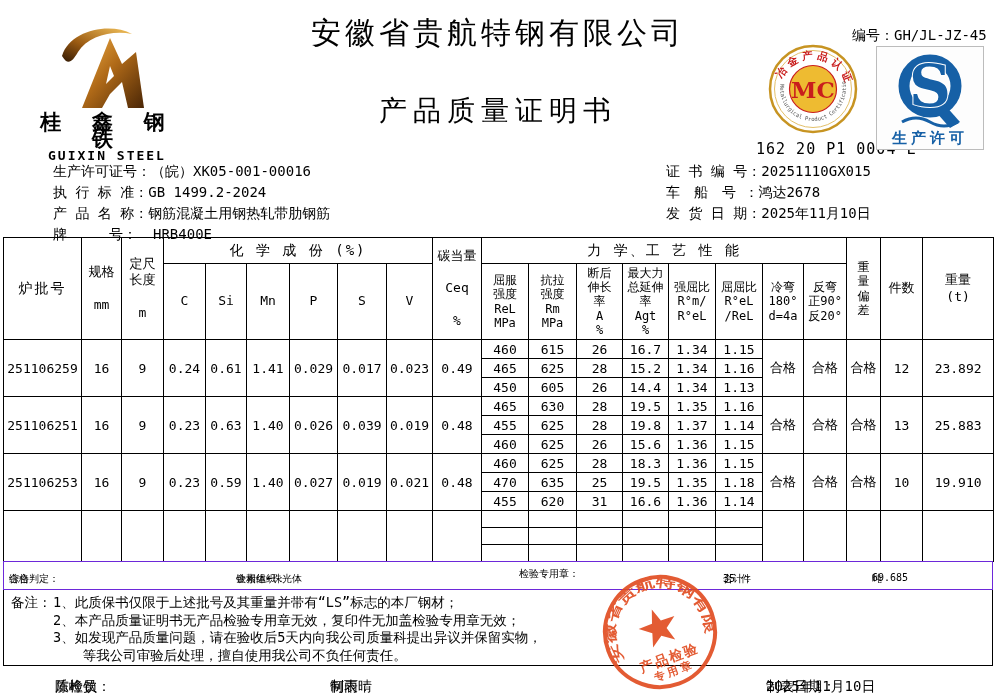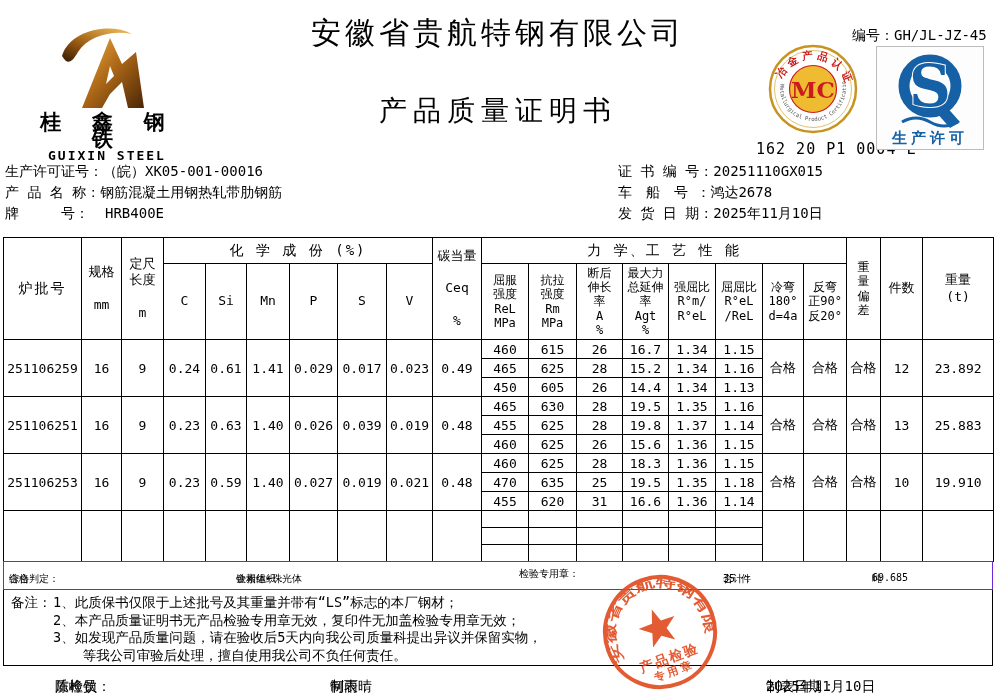--- a/index.html
+++ b/index.html
@@ -12,21 +12,21 @@
   .serial{position:absolute;top:27px;left:852px;font-size:14px;white-space:pre;}
   .logo{position:absolute;left:34px;top:22px;width:146px;text-align:center;}
   .logo-cn{font-size:21px;font-weight:bold;letter-spacing:9px;line-height:17px;}
   .logo-en{font-size:13px;font-weight:bold;letter-spacing:2px;line-height:15px;text-align:center;}
   .mc{position:absolute;left:768px;top:44px;}
   .mc-code{position:absolute;left:756px;top:140px;font-size:15px;letter-spacing:1px;}
   .qs{position:absolute;left:876px;top:46px;}
   
   .info-col{position:absolute;top:161px;font-size:14px;line-height:21px;}
   .ic1{left:5px;} .ic2{left:298px;} .ic3{left:618px;}
-  .iline{white-space:pre;height:21px;}
+  .iline{white-space:pre;height:21px;margin-left:48px;}
   .v-indent{padding-left:16px;}
   
   .sheet{position:absolute;left:3px;top:237px;width:990px;}
   table{border-collapse:collapse;table-layout:fixed;width:990px;}
   td,th{border:1px solid #000;text-align:center;vertical-align:middle;padding:0;font-weight:normal;overflow:hidden;}
   .hmain{font-size:14px;letter-spacing:2px;}
   .hcell{font-size:13px;white-space:pre-line;line-height:1.25;}
   .hsub{font-size:12px;white-space:pre-line;line-height:1.2;}
   .vert{font-size:12px;white-space:pre-line;line-height:1.2;}
   tbody td{font-size:13px;}
@@ -93,20 +93,21 @@
       <circle cx="54" cy="40" r="26" fill="none" stroke="#1660a6" stroke-width="11"></circle>
       <path d="M68,58 L84,76 L74,82 L60,66 Z" fill="#1660a6"></path>
       <path d="M26,76 Q40,68 54,76 T82,76" fill="none" stroke="#1660a6" stroke-width="3"></path>
       <text x="54" y="60" text-anchor="middle" font-size="58" font-weight="bold" font-family="DejaVu Serif, Liberation Serif, serif" fill="#1660a6" stroke="#ffffff" stroke-width="2" paint-order="stroke">S</text>
       <text x="54" y="97" text-anchor="middle" font-size="15" font-weight="bold" fill="#1660a6" letter-spacing="4">生产许可</text>
     </svg>
   </div>
 
   <div class="info-col ic1">
     <div class="iline"><span>生产许可证号：</span><span>（皖）XK05-001-00016</span></div>
+    <div class="iline"><span>执 行 标 准：</span><span>GB 1499.2-2024</span></div>
     <div class="iline"><span>产 品 名 称：</span><span>钢筋混凝土用钢热轧带肋钢筋</span></div>
     <div class="iline"><span>牌　　　号：</span><span class="v-indent">HRB400E</span></div>
   </div>
   <div class="info-col ic3">
     <div class="iline"><span>证 书 编 号：</span><span>20251110GX015</span></div>
     <div class="iline"><span>车　船　号 ：</span><span>鸿达2678</span></div>
     <div class="iline"><span>发 货 日 期：</span><span>2025年11月10日</span></div>
   </div>
 
   <div class="sheet">

